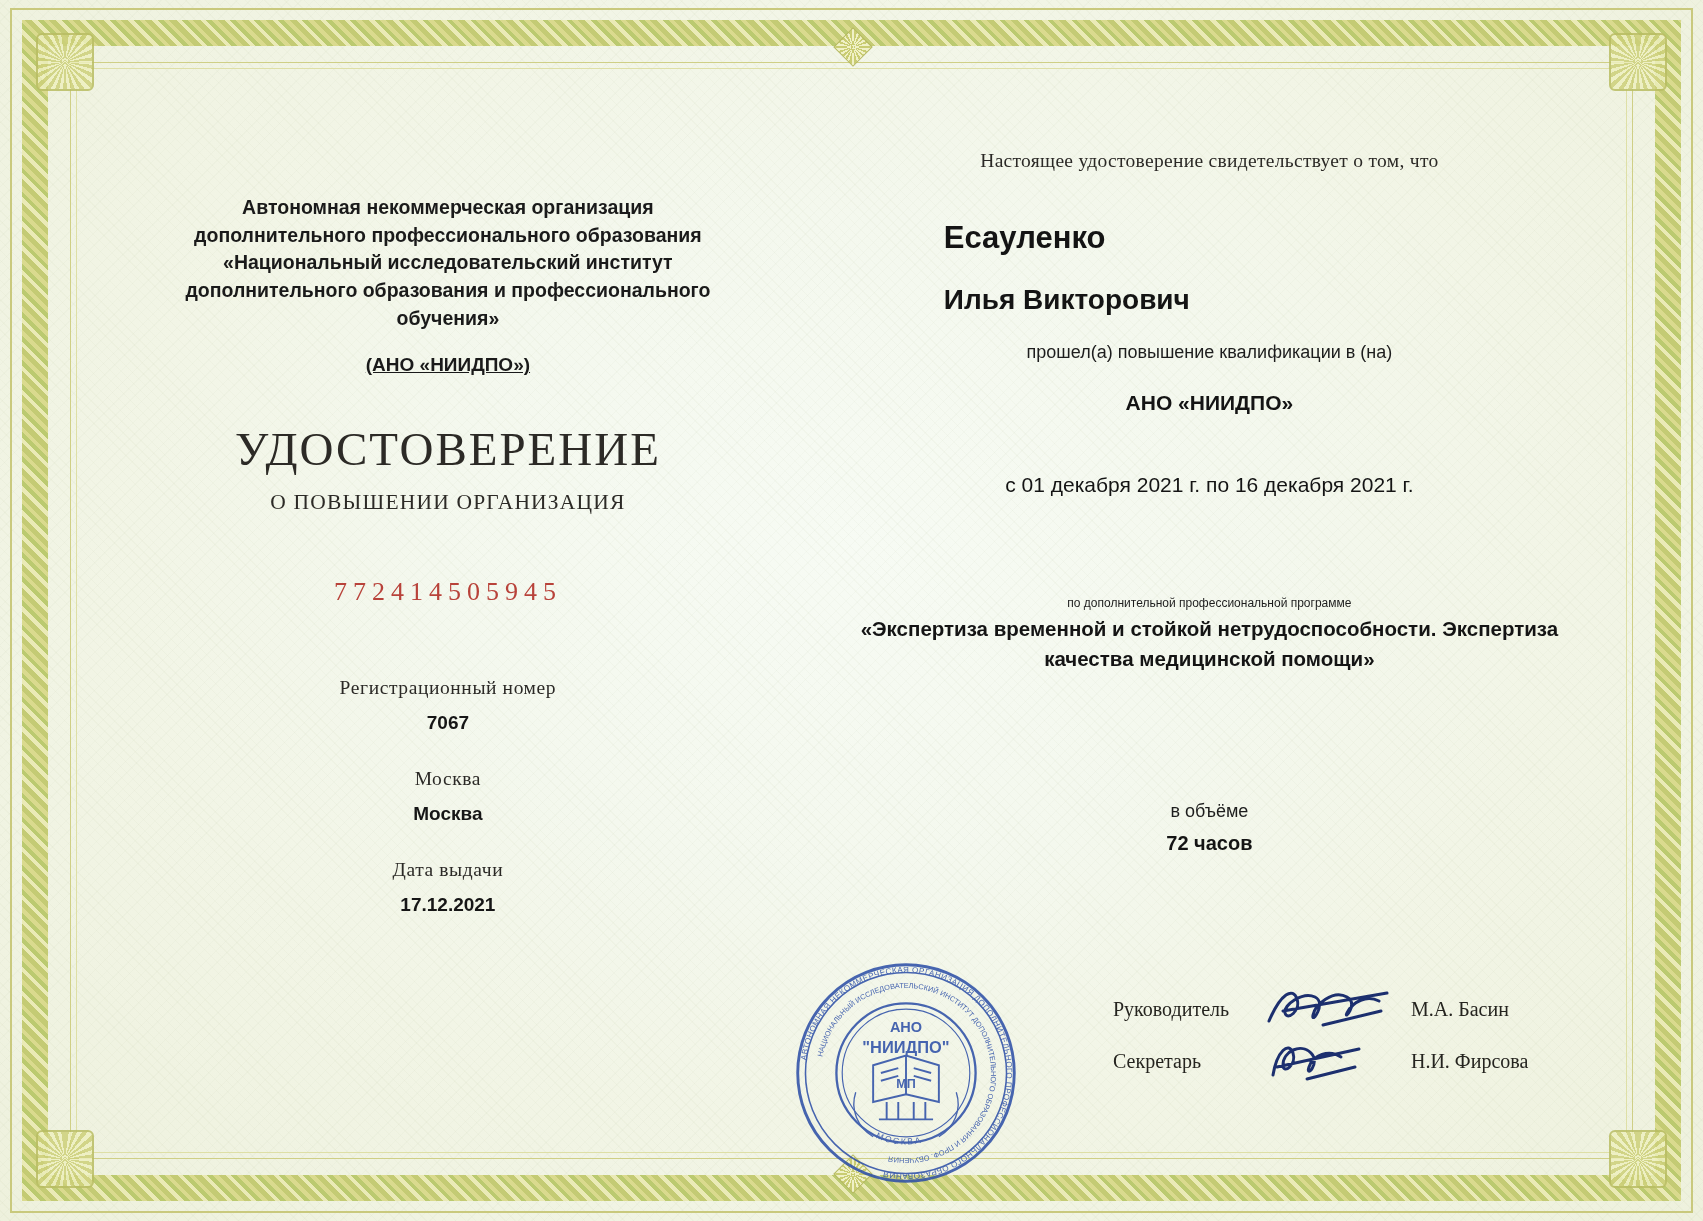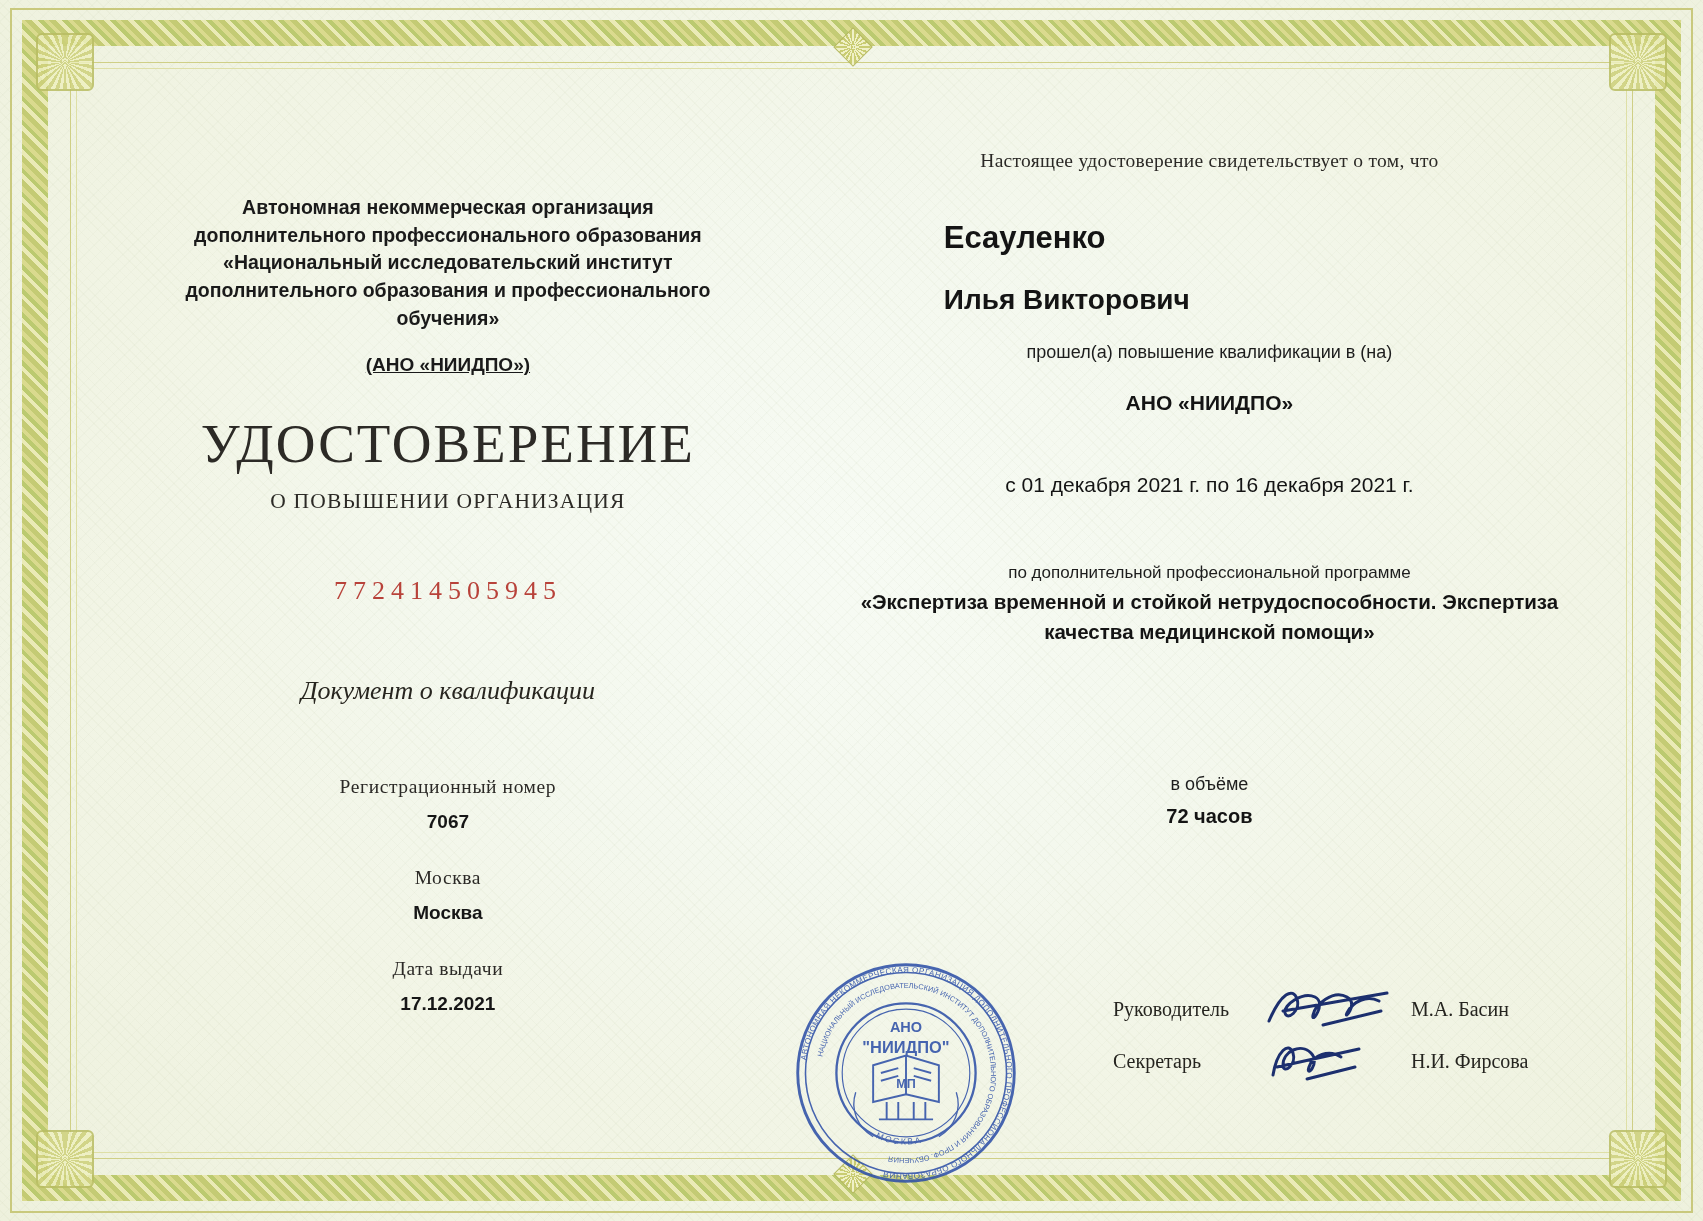--- a/index.html
+++ b/index.html
@@ -117,23 +117,23 @@
     color: #1a1a1a;
   }
   .org-abbr {
     margin-top: 22px;
     font-size: 19px;
     font-weight: bold;
     color: #1a1a1a;
     text-decoration: underline;
   }
   .doc-title {
-    margin-top: 36px;
-    font-family: "Liberation Serif", serif;
-    font-size: 55px;
+    margin-top: 46px;
+    font-family: "Liberation Serif", serif;
+    font-size: 47px;
     letter-spacing: 2px;
     color: #2c2a26;
     font-weight: normal;
   }
   .doc-subtitle {
     margin-top: 14px;
     font-family: "Liberation Serif", serif;
     font-size: 21.5px;
     letter-spacing: 1.2px;
     color: #2c2a26;
@@ -201,22 +201,22 @@
     font-size: 21px;
     font-weight: bold;
     color: #141414;
   }
   .period {
     margin-top: 58px;
     font-size: 21px;
     color: #141414;
   }
   .program-label {
-    margin-top: 66px;
-    font-size: 17px;
+    margin-top: 99px;
+    font-size: 12px;
     color: #1d1d1d;
   }
   .program-name {
     margin-top: 4px;
     font-size: 20.5px;
     font-weight: bold;
     line-height: 1.45;
     color: #141414;
   }
   .volume-label {
@@ -300,21 +300,20 @@
       <div class="org-name">Автономная некоммерческая организация дополнительного профессионального образования «Национальный исследовательский институт дополнительного образования и профессионального обучения»</div>
 
       <div class="org-abbr">(АНО «НИИДПО»)</div>
 
       <div class="doc-title">УДОСТОВЕРЕНИЕ</div>
 
       <div class="doc-subtitle">О ПОВЫШЕНИИ ОРГАНИЗАЦИЯ</div>
 
       <div class="serial">772414505945</div>
 
-      <div class="qual-doc">Документ о квалификации</div>
 
       <div class="field-block">
         <div class="field-label">Регистрационный номер</div>
         <div class="field-value">7067</div>
       </div>
 
       <div class="field-block tight">
         <div class="field-label">Москва</div>
         <div class="field-value">Москва</div>
       </div>

